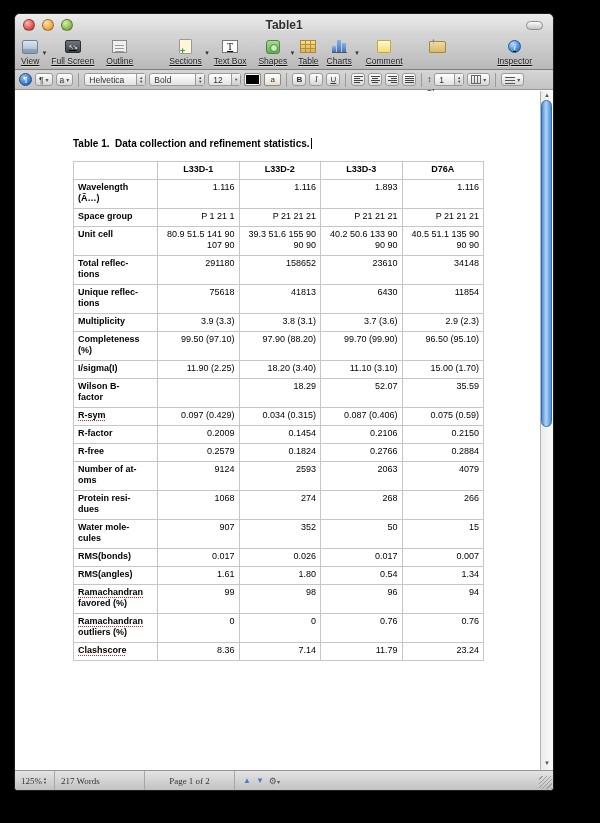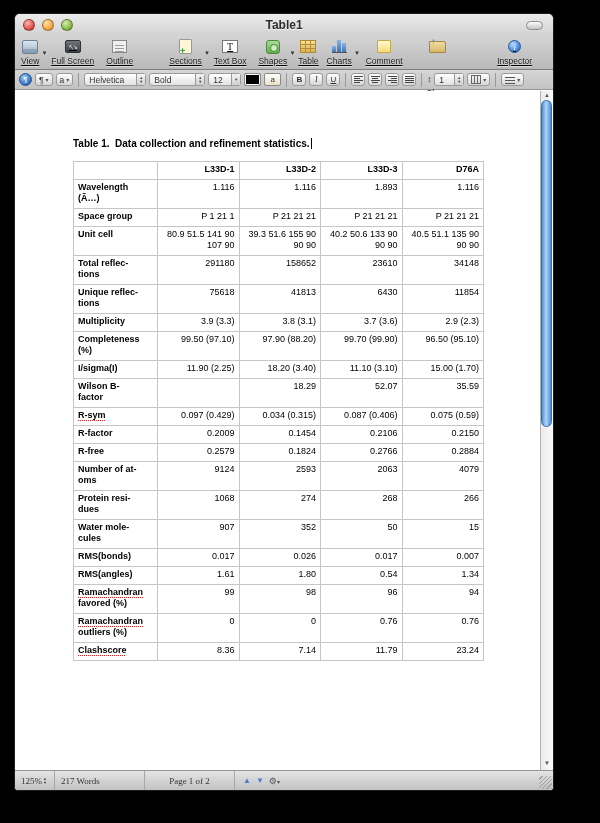--- a/index.html
+++ b/index.html
@@ -127,21 +127,21 @@
           overflow:hidden; }
   .doc-title { position:absolute; left:58px; top:47px; font-size:10px; font-weight:bold;
           color:#000; white-space:pre; }
   .caret-bar { display:inline-block; width:1px; height:11px; background:#000;
           margin-left:1px; vertical-align:-2px; }
   table.stats { position:absolute; left:58px; top:70px; width:410px;
           border-collapse:collapse; table-layout:fixed; font-size:9px; line-height:11px; }
   table.stats col.c0{ width:84px; } table.stats col.cv{ width:81.5px; }
   table.stats th, table.stats td { border:1px solid #c6c6c6; vertical-align:top;
           padding:2px 4px 4px; font-weight:normal; color:#000; }
-  table.stats thead th { font-weight:bold; text-align:right; height:17px; }
+  table.stats thead th { font-weight:bold; text-align:center; height:17px; }
   table.stats th.rl { font-weight:bold; text-align:left;margin-top:44px; }
   table.stats td.v { text-align:right; }
   .sp { text-decoration:underline dotted #e02020; text-underline-offset:2px;
         text-decoration-thickness:1px; }
 
   
   .scrollbar { position:absolute; right:0; top:77px; bottom:20px; width:13px;
           background:linear-gradient(to right,#ececec,#fafafa); border-left:1px solid #b3b3b3; }
   .sb-arrow { position:absolute; left:0; width:12px; height:9px; font-size:6px; color:#555;
           text-align:center; line-height:9px; }

